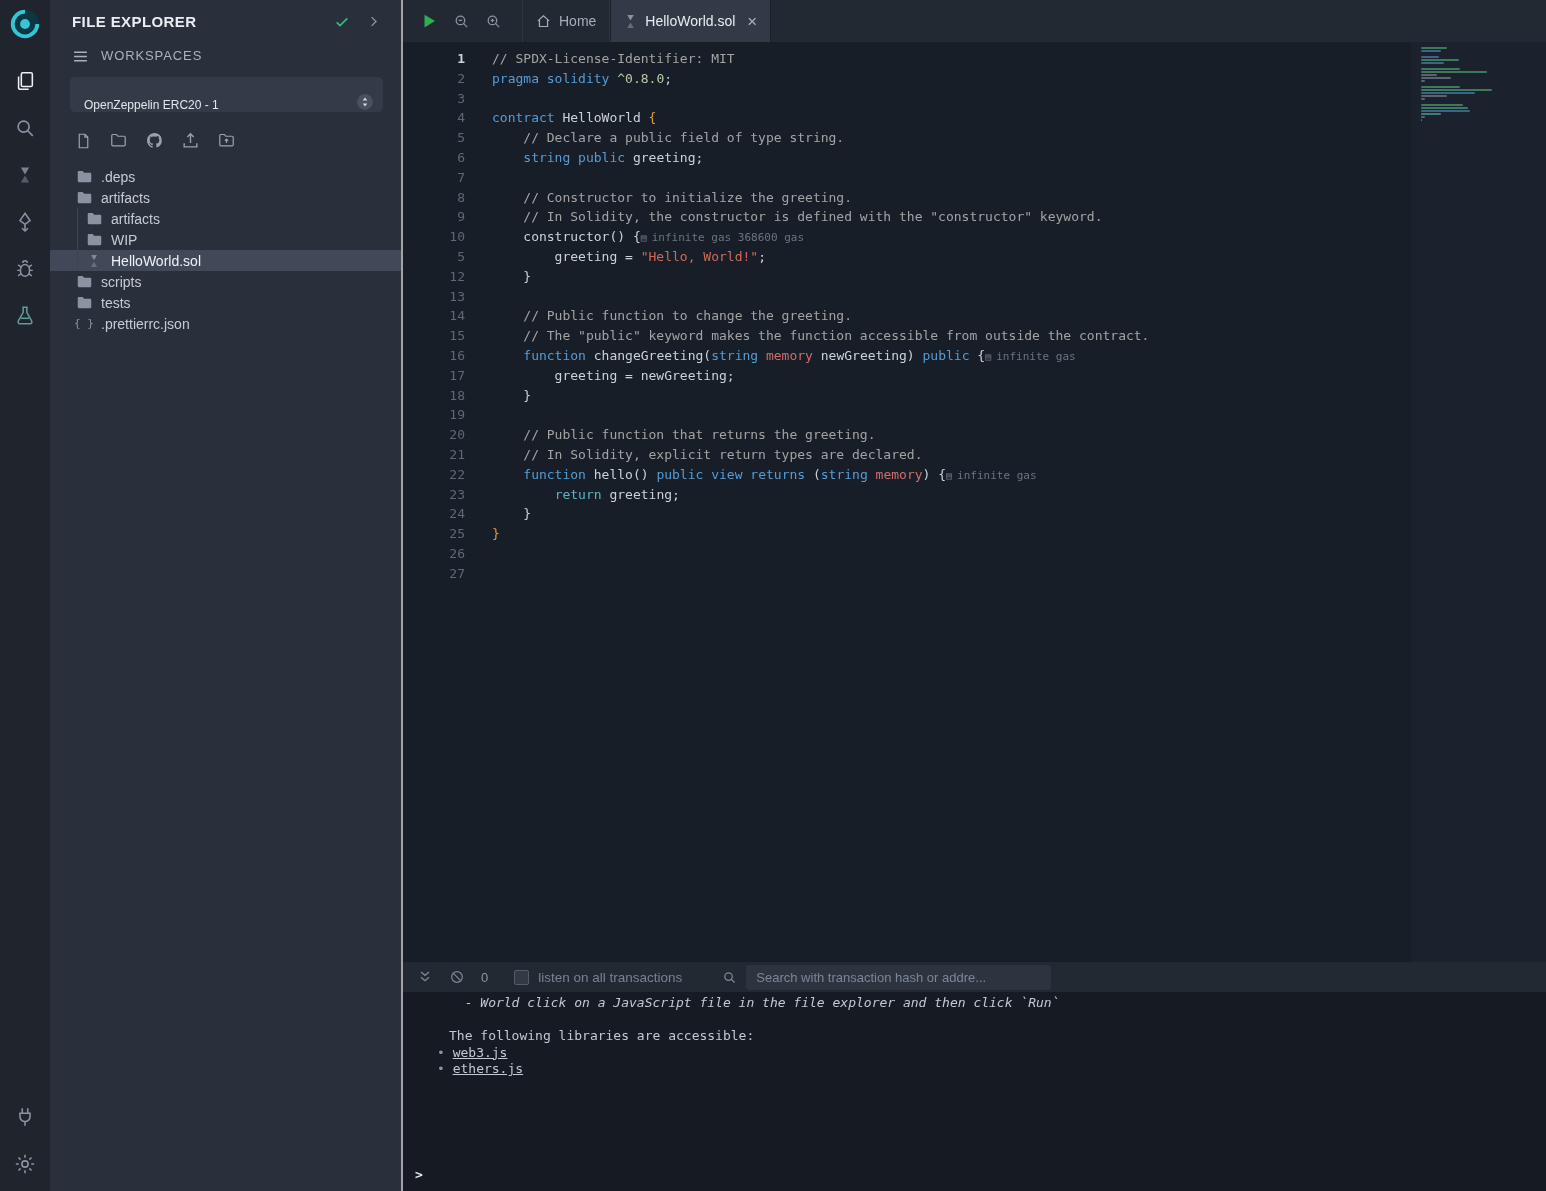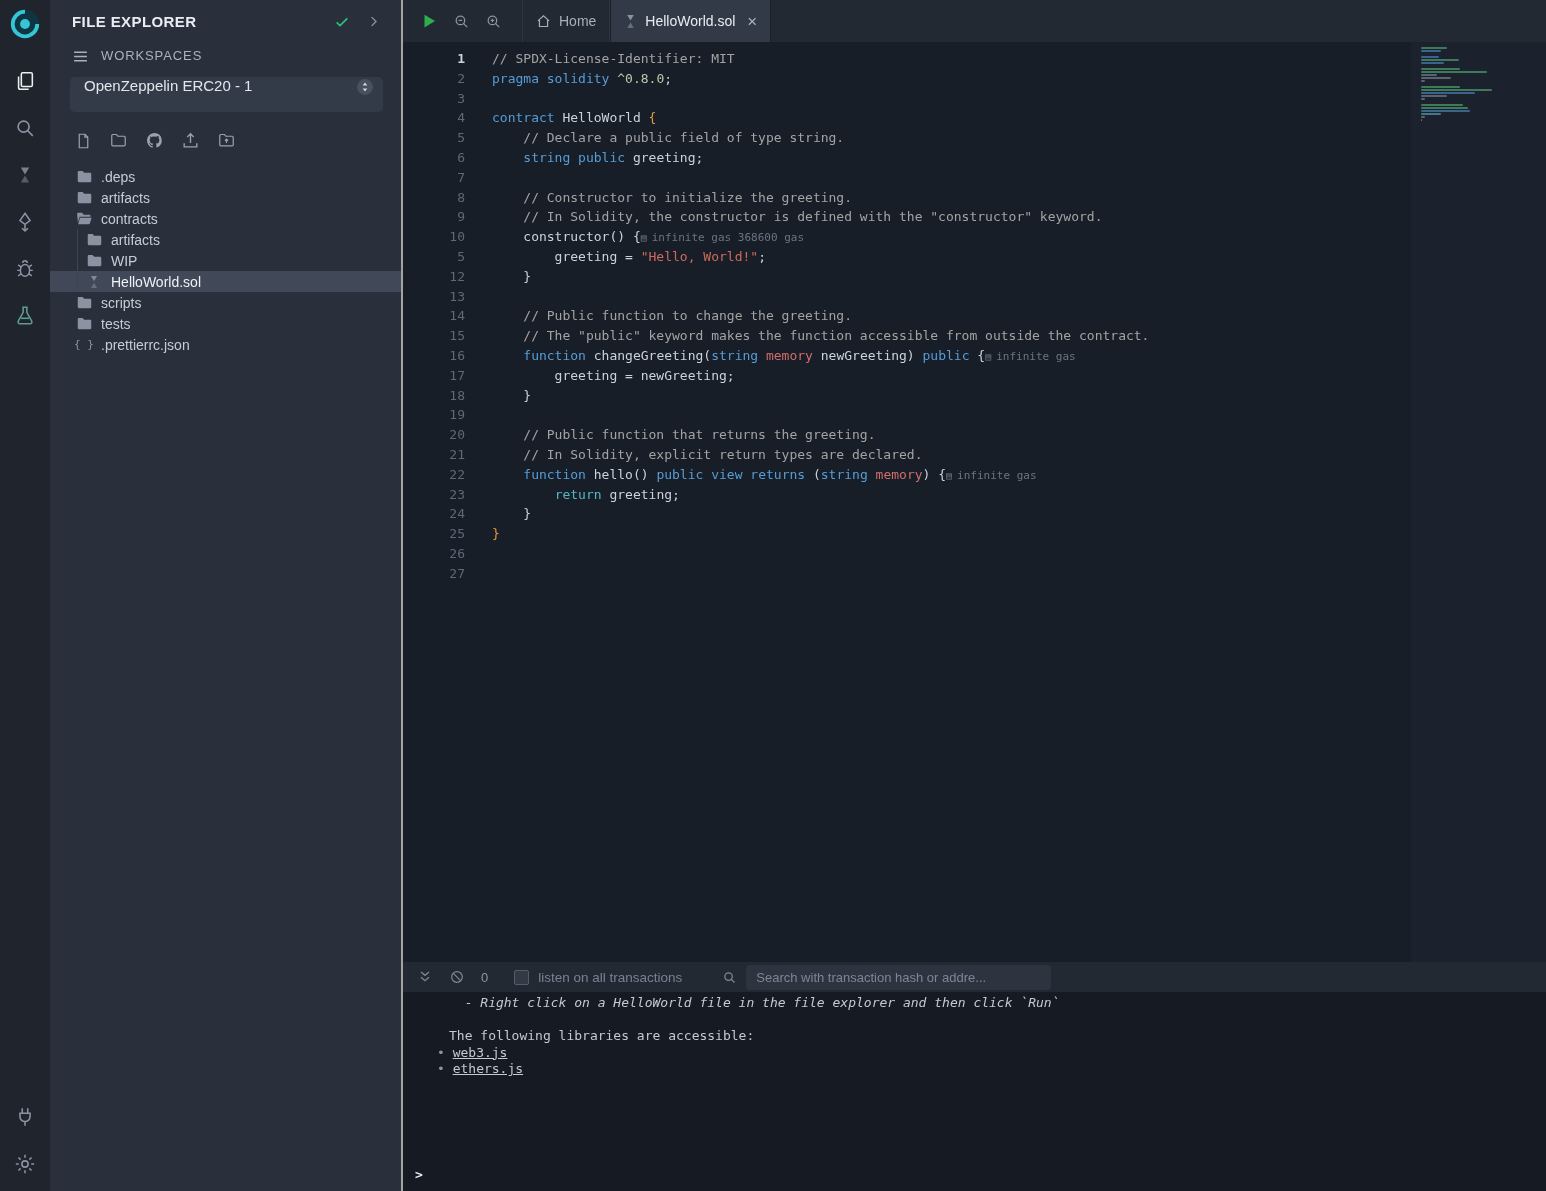--- a/index.html
+++ b/index.html
@@ -15,21 +15,21 @@
   .ibar-btn.tinted{color:#5f9c93}
   .ibar-bottom{margin-top:auto;display:flex;flex-direction:column;align-items:center;padding-bottom:4px}
 
   
   .sidepanel{width:353px;background:#2a303b;flex-shrink:0;border-right:2px solid #a3a3a3;position:relative}
   .sp-header{display:flex;align-items:center;padding:13px 20px 8px 22px}
   .sp-title{flex:1;font-weight:700;font-size:15px;color:#e9ecf1;letter-spacing:.4px}
   .sp-check{color:#2ec27e;display:flex}
   .sp-chev{color:#8b93a3;margin-left:16px;display:flex;cursor:pointer}
   .ws-row{display:flex;align-items:flex-start;gap:12px;padding:10px 22px 4px 22px;color:#aab1bf;font-size:13px;letter-spacing:.9px}
-  .ws-select{margin:8px 18px 0 20px;height:35px;background:#343b48;border-radius:5px;display:flex;align-items:flex-start;padding:0 8px 0 14px;font-size:15px;color:#e3e7ed;cursor:pointer}
+  .ws-select{margin:8px 18px 0 20px;height:35px;background:#343b48;border-radius:5px;display:flex;align-items:flex-end;padding:0 8px 0 14px;font-size:12px;color:#e3e7ed;cursor:pointer}
   .ws-select .grow{flex:1}
   .toolbar-row{display:flex;align-items:center;gap:17px;padding:19px 0 8px 25px;color:#9aa2b0}
   .toolbar-row .tb-ic{display:flex;cursor:pointer}
   .tree{margin-top:8px;font-size:14px}
   .tree-row{display:flex;align-items:center;gap:9px;height:21px;padding-left:26px;cursor:pointer;color:#c6ccd6;white-space:nowrap}
   .tree-row.indent{padding-left:36px;position:relative}
   .tree-row.indent::before{content:"";position:absolute;left:27px;top:0;bottom:0;border-left:1px solid #3d4453}
   .tree-row.selected{background:#414959;color:#eff1f5}
   .tree-icon{display:flex;width:16px;justify-content:center;color:#8b93a3}
   .json-ic{font-family:"DejaVu Sans Mono",monospace;font-size:11px;color:#8b93a3}
@@ -222,29 +222,20 @@
           </span>
           <span>.deps</span>
         </div>
         <div class="tree-row">
           <span class="tree-icon">
             <svg width="15" height="13" viewBox="0 0 20 17" fill="currentColor">
               <path d="M1 2.5C1 1.7 1.7 1 2.5 1h5l2 2.5h8A1.5 1.5 0 0 1 19 5v9.5c0 .8-.7 1.5-1.5 1.5h-15A1.5 1.5 0 0 1 1 14.5z"></path>
             </svg>
           </span>
           <span>artifacts</span>
-        </div>
-        <div class="tree-row">
-          <span class="tree-icon">
-            <svg width="16" height="13" viewBox="0 0 20 17" fill="currentColor">
-              <path d="M1 2.5C1 1.7 1.7 1 2.5 1h5l2 2.5h7.5c.8 0 1.5.7 1.5 1.5v1.2H4.4L2 13.5z"></path>
-              <path d="M4.8 7.4H20l-2.4 7.6c-.2.6-.8 1-1.4 1H2.3z"></path>
-            </svg>
-          </span>
-          <span>contracts</span>
         </div>
         <div class="tree-row indent">
           <span class="tree-icon">
             <svg width="15" height="13" viewBox="0 0 20 17" fill="currentColor">
               <path d="M1 2.5C1 1.7 1.7 1 2.5 1h5l2 2.5h8A1.5 1.5 0 0 1 19 5v9.5c0 .8-.7 1.5-1.5 1.5h-15A1.5 1.5 0 0 1 1 14.5z"></path>
             </svg>
           </span>
           <span>artifacts</span>
         </div>
         <div class="tree-row indent">
@@ -415,21 +406,21 @@
         <span class="tic term-search-ic">
           <svg width="15" height="15" viewBox="0 0 24 24" fill="none" stroke="currentColor" stroke-width="2">
               <circle cx="10.5" cy="10.5" r="6"></circle>
               <path d="M15 15l5 5"></path>
             </svg>
         </span>
         <input class="term-input" placeholder="Search with transaction hash or addre..." style="">
       </div>
       <div class="term-body">
         <div id="term-lines">
-            <div class="term-line t-plain-line"><span class="t-italic">  - Right click on a HelloWorld file in the file explorer and then click `Run`</span></div>
+            <div class="term-line t-plain-line"><span class="t-italic">  - World click on a JavaScript file in the file explorer and then click `Run`</span></div>
             <div class="term-line t-plain-line">&nbsp;</div>
             <div class="term-line t-plain-line"><span class="t-plain">The following libraries are accessible:</span></div>
             <div class="term-line t-bullet"><span class="t-link">web3.js</span></div>
             <div class="term-line t-bullet"><span class="t-link">ethers.js</span></div>
             <div class="term-line t-plain-line">&nbsp;</div>
           </div>
         <div class="term-prompt">&gt;</div>
       </div>
     </div>
 

